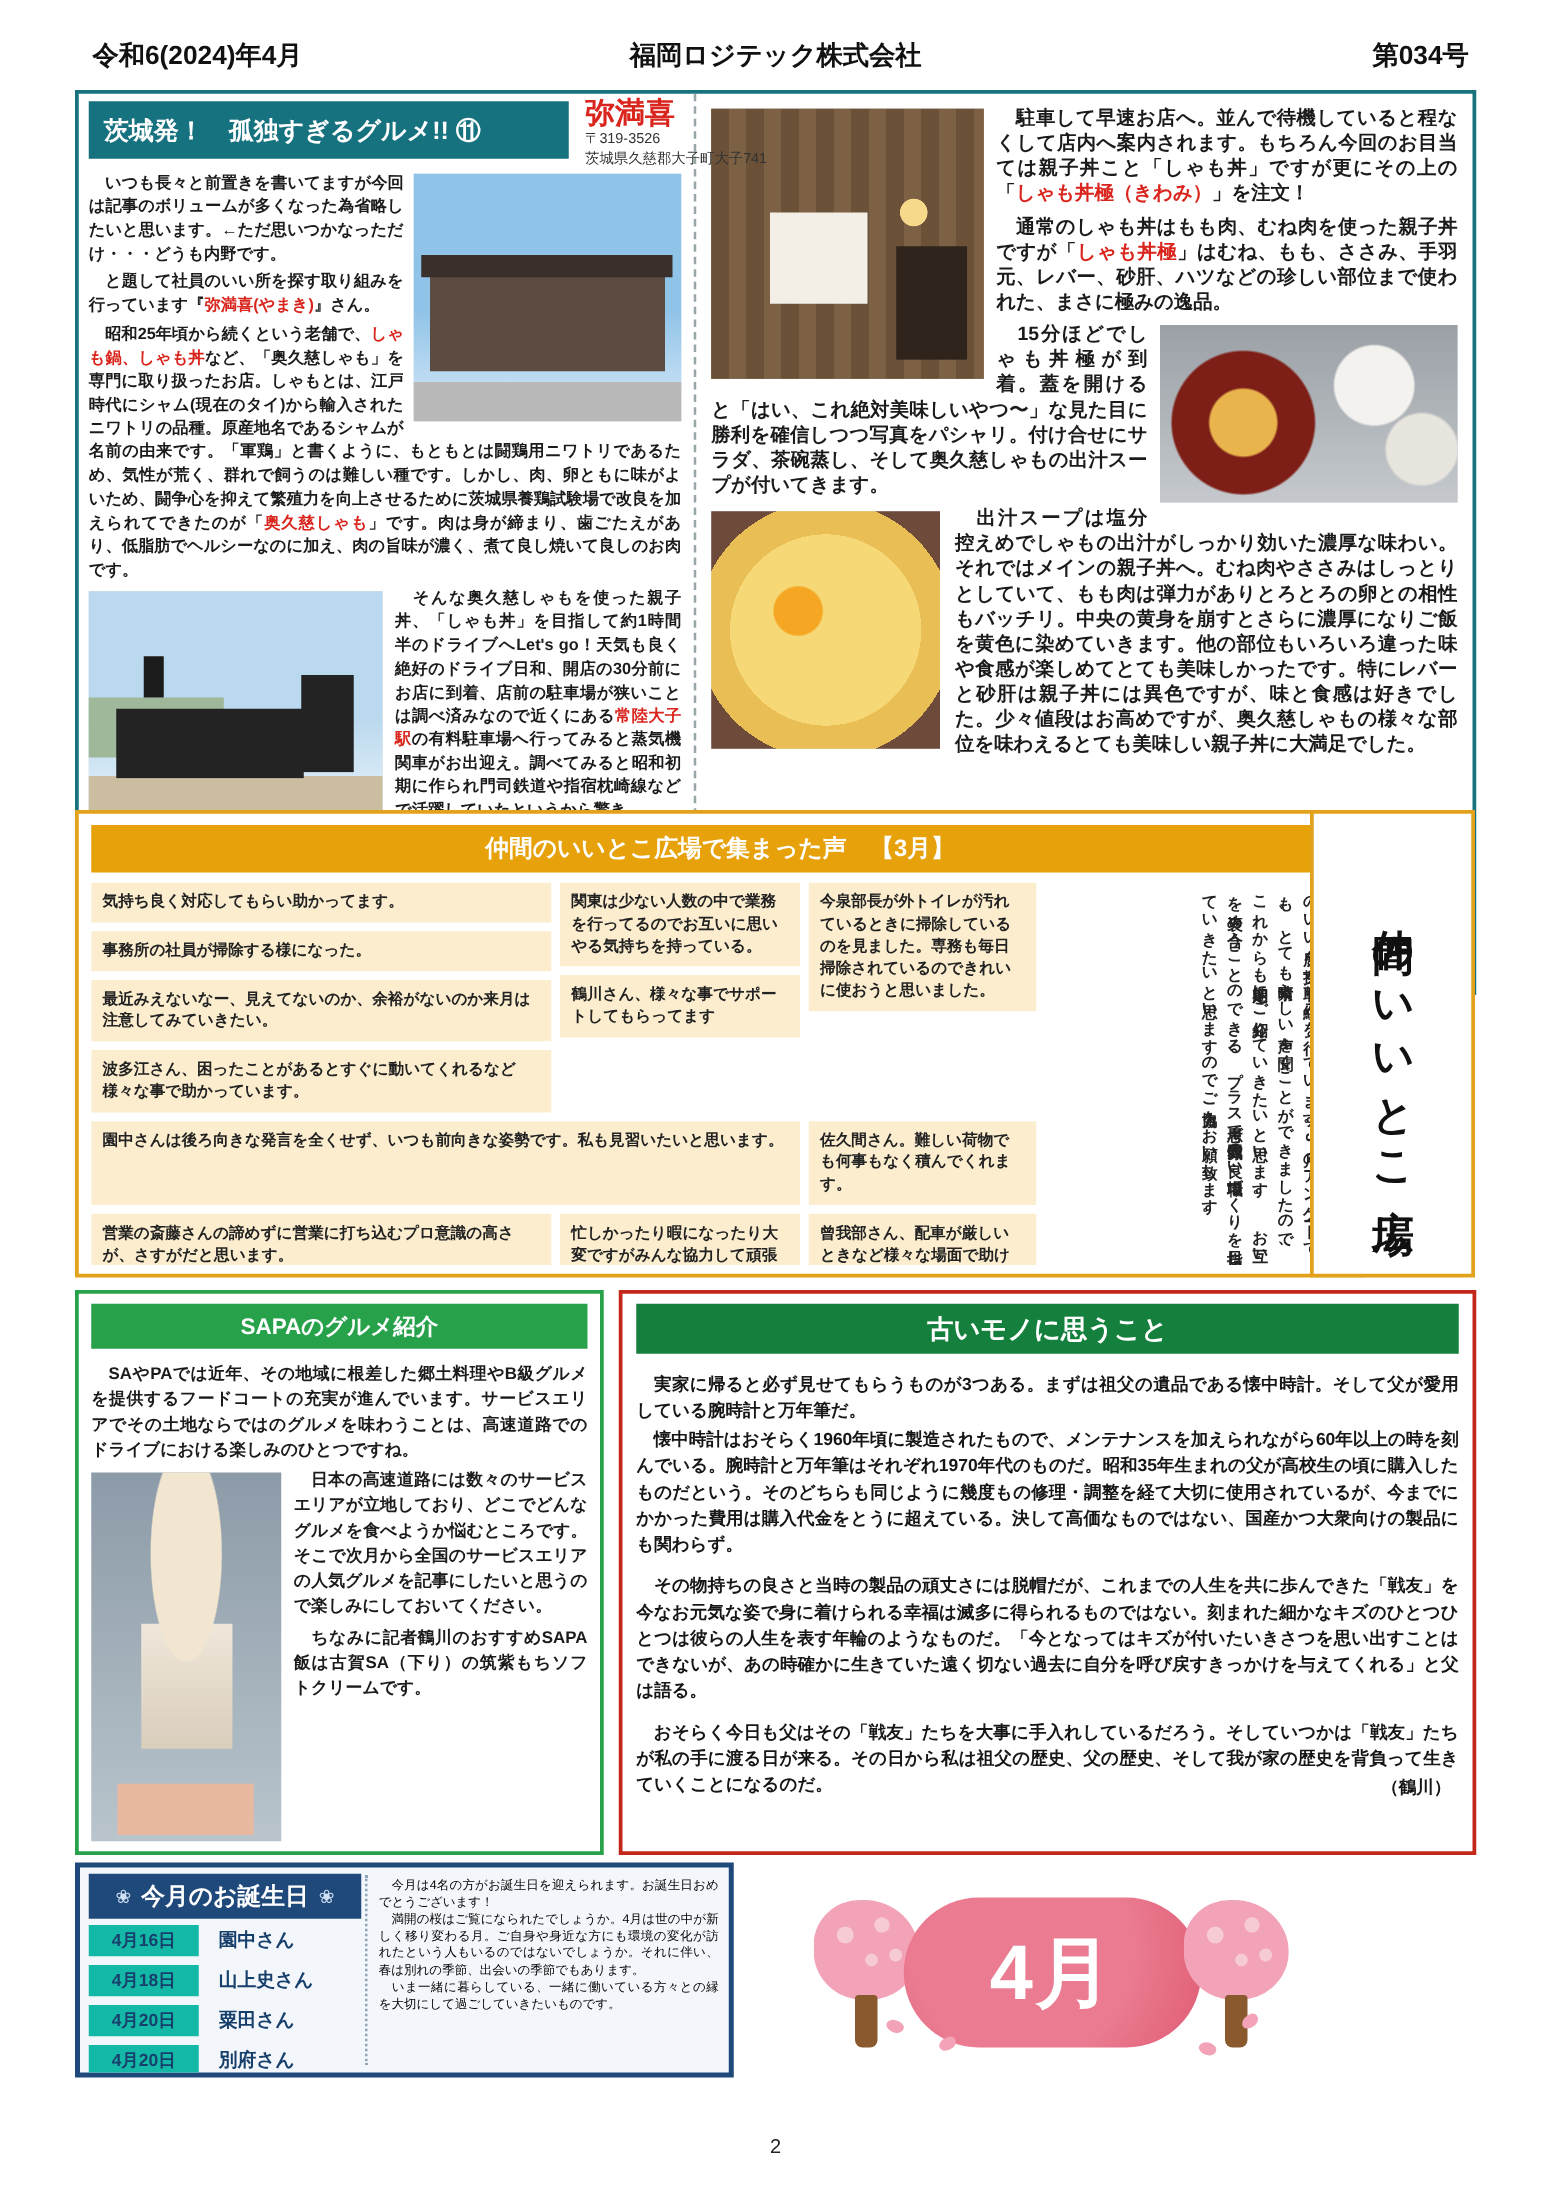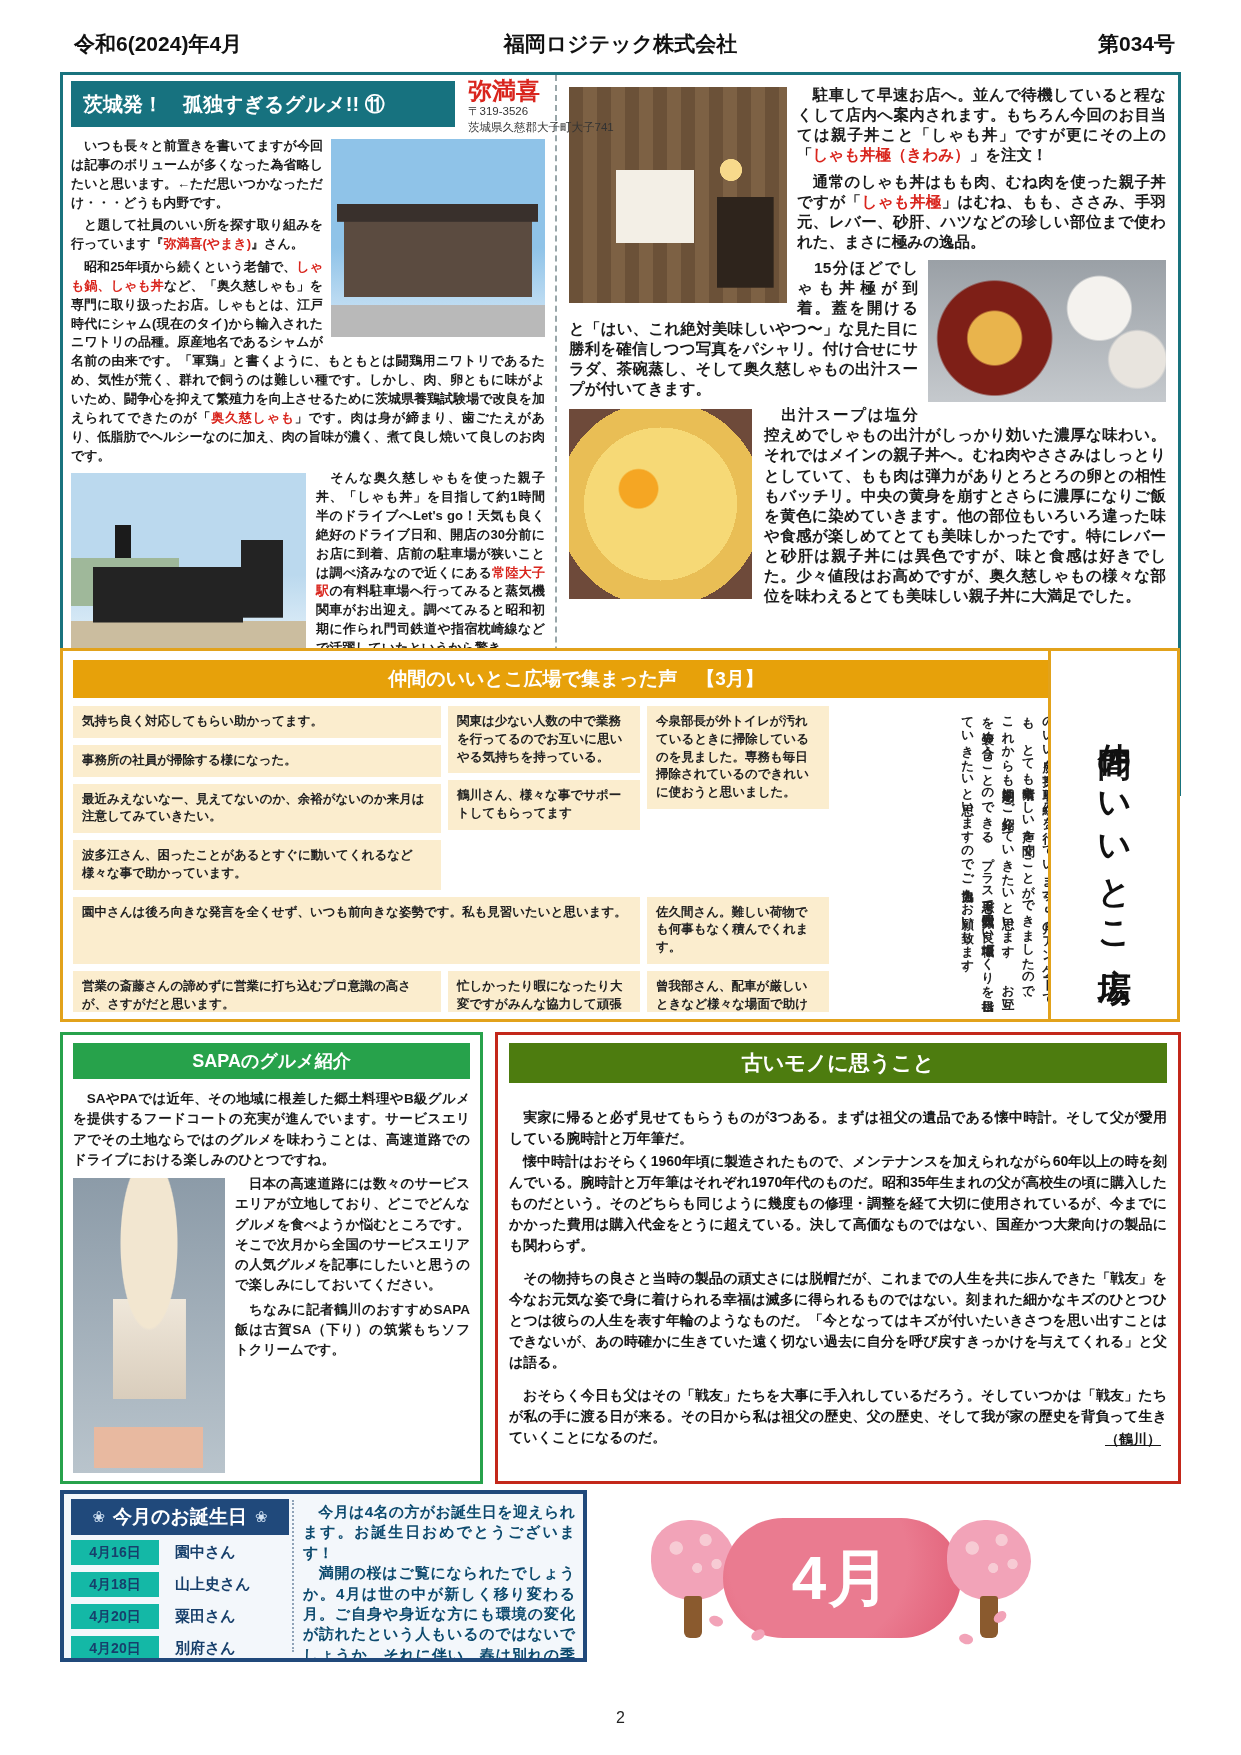--- a/index.html
+++ b/index.html
@@ -91,36 +91,36 @@
     background-image:
       radial-gradient(ellipse at 50% 22%, #f2e6d0 0 26%, rgba(0,0,0,0) 27%),
       linear-gradient(#efe7da,#d9cdbc),
       linear-gradient(#e8b9a0,#e8b9a0),
       linear-gradient(#8c9ba8,#b9c4cc);
     background-size:100% 100%, 48% 34%, 72% 14%, 100% 100%;
     background-position:0 0, 50% 62%, 50% 98%, 0 0;background-repeat:no-repeat;}
 
   
   .furui-box{position:absolute;left:495px;top:1032px;width:686px;height:452px;border:3px solid #c3271a;box-sizing:border-box;background:#fff;padding:8px 11px;overflow:hidden;}
-  .furui-header{height:40px;background:#4d7c0f;color:#fff;font-weight:700;font-size:21px;display:flex;align-items:center;justify-content:center;margin-bottom:24px;}
+  .furui-header{height:40px;background:#15803d;color:#fff;font-weight:700;font-size:21px;display:flex;align-items:center;justify-content:center;margin-bottom:14px;}
   .furui-body{font-size:14px;line-height:1.5;font-weight:600;text-align:justify;color:#161616;}
   .furui-body p{margin:0 0 2px 0;}
   .furui-gap{margin-top:12px !important;}
-  .furui-sign{text-align:right;font-weight:600;font-size:14px;margin-top:-21px;padding-right:6px;text-decoration:underline;}
+  .furui-sign{text-align:right;font-weight:600;font-size:14px;margin-top:-21px;padding-right:6px;}
 
   
   .bday-box{position:absolute;left:60px;top:1490px;width:527px;height:172px;border:4px solid #20497b;box-sizing:border-box;background:#f3f7fb;display:flex;overflow:hidden;}
   .bday-left{width:228px;box-sizing:border-box;padding:5px 0 0 7px;}
   .bday-header{width:218px;height:36px;background:#20497b;color:#fff;font-weight:700;font-size:19px;display:flex;align-items:center;justify-content:center;gap:8px;}
   .flower-icon{font-size:15px;color:#cfe0f2;}
   .bday-rows{margin-top:5px;display:flex;flex-direction:column;gap:7px;}
   .bday-row{display:flex;align-items:center;}
   .bday-chip{width:88px;height:25px;background:#14b8a6;color:#173f6b;font-weight:700;font-size:14px;display:flex;align-items:center;justify-content:center;}
   .bday-name{margin-left:16px;color:#173f6b;font-weight:700;font-size:15px;}
-  .bday-right{flex:1;border-left:2px dotted #8fa3b8;margin:6px 0;padding:2px 8px 0 9px;font-size:15px;line-height:1.36;font-weight:700;color:#0c4a6e;text-align:justify;}
+  .bday-right{flex:1;border-left:2px dotted #8fa3b8;margin:6px 0;padding:2px 8px 0 9px;font-size:10px;line-height:1.36;font-weight:400;color:#000000;text-align:justify;}
   .bday-right p{margin:0;}
 
   
   .april{position:absolute;left:655px;top:1494px;width:370px;height:172px;}
   .april-oval{position:absolute;left:68px;top:24px;width:238px;height:120px;border-radius:62px;background:radial-gradient(circle at 40% 35%,#ea7b90 0 55%,#e05c74 100%);display:flex;align-items:center;justify-content:center;}
   .april-label{color:#fff;font-size:62px;font-weight:700;letter-spacing:2px;}
   .sakura-tree{position:absolute;width:84px;height:128px;}
   .tree-left{left:-4px;top:26px;}
   .tree-right{left:292px;top:26px;}
   .tree-canopy{width:84px;height:80px;border-radius:46% 54% 50% 50%;

